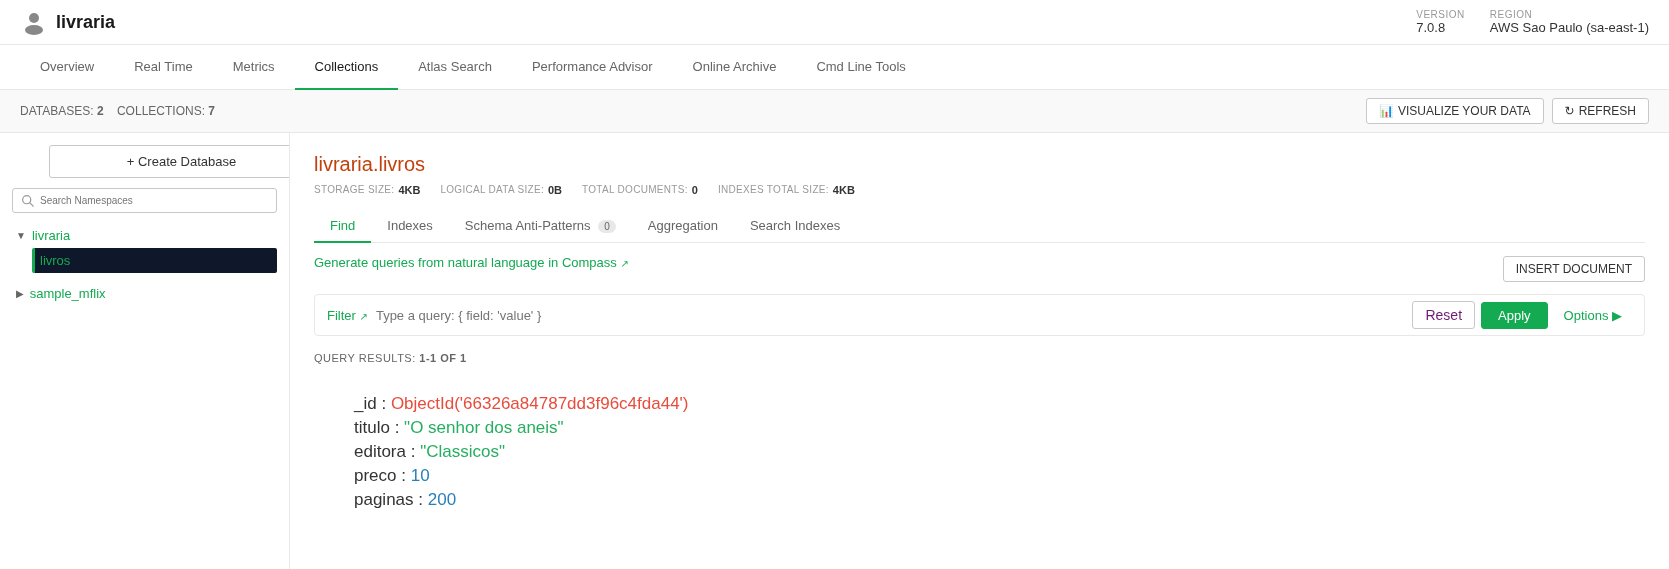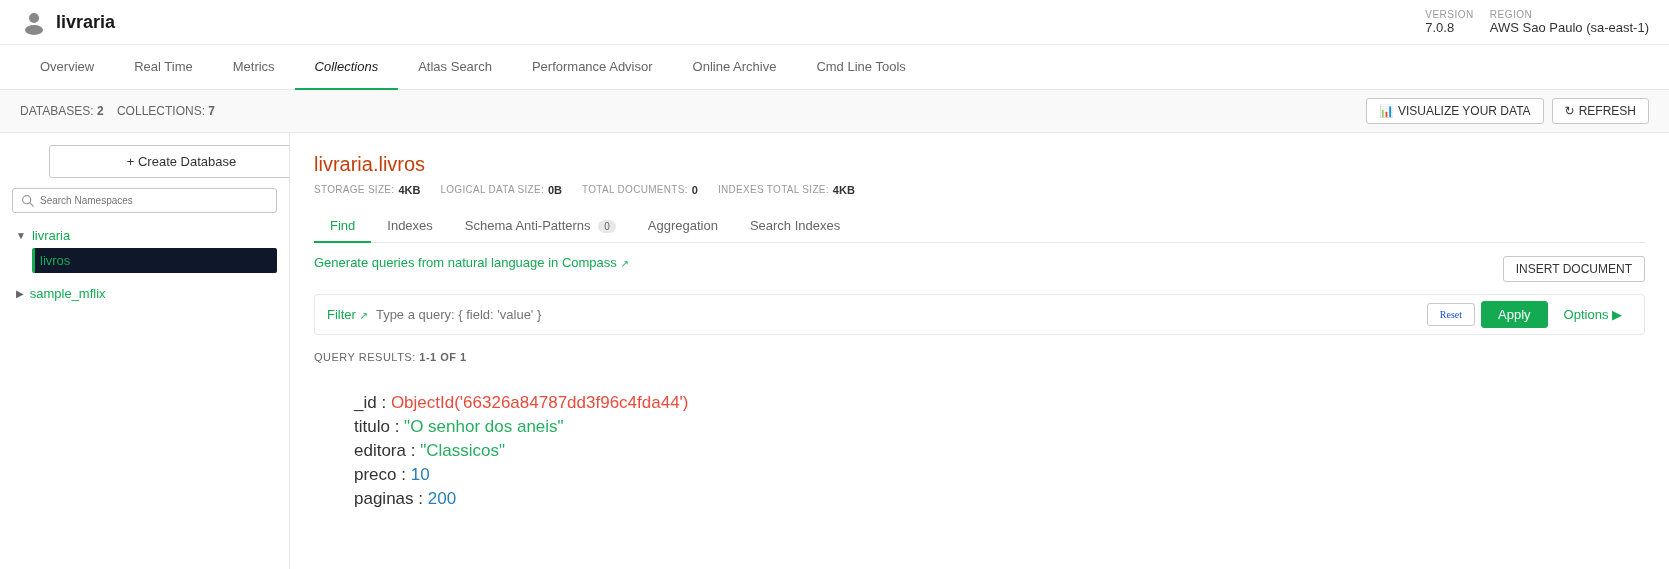--- a/index.html
+++ b/index.html
@@ -6,34 +6,34 @@
     body { font-family: -apple-system, BlinkMacSystemFont, 'Segoe UI', Helvetica, Arial, sans-serif; font-size: 13px; color: #333; background: #fff; }
 
     
     .top-bar {
       display: flex; align-items: center; justify-content: space-between;
       padding: 8px 20px; border-bottom: 1px solid #e8e8e8; background: #fff;
     }
     .logo-area { display: flex; align-items: center; gap: 8px; }
     .logo-icon { width: 28px; height: 28px; }
     .logo-text { font-size: 18px; font-weight: 600; color: #1a1a1a; }
-    .version-region { display: flex; gap: 16px; font-size: 11px; color: #666; justify-content: flex-end; }
+    .version-region { display: flex; gap: 25px; font-size: 11px; color: #666; justify-content: flex-end; }
     .version-region .label { font-size: 10px; color: #999; text-transform: uppercase; letter-spacing: 0.5px; }
     .version-region .value { font-size: 13px; color: #333; font-weight: 500; }
 
     
     .nav-tabs {
       display: flex; align-items: center; border-bottom: 1px solid #e8e8e8;
       padding: 0 20px; background: #fff;
     }
     .nav-tab {
       padding: 14px 20px; font-size: 13px; color: #666; cursor: pointer;
       border-bottom: 2px solid transparent; margin-bottom: -1px; white-space: nowrap;
     }
-    .nav-tab.active { color: #1a1a1a; border-bottom: 2px solid #13AA52; font-weight: 500; font-style: italic; }
+    .nav-tab.active { color: #1a1a1a; border-bottom: 2px solid #13AA52; font-weight: 500; }
 
     
     .sub-header {
       display: flex; align-items: center; justify-content: space-between;
       padding: 8px 20px; border-bottom: 1px solid #e8e8e8; background: #f9f9f9;
       font-size: 12px; color: #666;
     }
     .sub-header-right { display: flex; gap: 8px; }
     .btn-outline {
       padding: 5px 12px; border: 1px solid #c8c8c8; background: #fff;
@@ -114,21 +114,21 @@
       margin-bottom: 16px; background: #fff;
     }
     .filter-label { color: #13AA52; font-size: 13px; cursor: pointer; white-space: nowrap; }
     .filter-input {
       flex: 1; border: none; outline: none; font-size: 13px; color: #999;
       background: transparent;
     }
     .filter-actions { display: flex; align-items: center; gap: 6px; }
     .btn-reset {
       padding: 5px 12px; border: 1px solid #c8c8c8; background: #fff;
-      color: #1d4ed8; font-size: 10px; cursor: pointer; border-radius: 3px; font-family: Liberation Serif, serif;
+      color: #701a75; font-size: 14px; cursor: pointer; border-radius: 3px;
     }
     .btn-apply {
       padding: 5px 16px; border: 1px solid #13AA52; background: #13AA52;
       color: #fff; font-size: 13px; cursor: pointer; border-radius: 3px; font-weight: 500;
     }
     .btn-options {
       padding: 5px 10px; border: none; background: none;
       color: #13AA52; font-size: 13px; cursor: pointer;
     }
 

